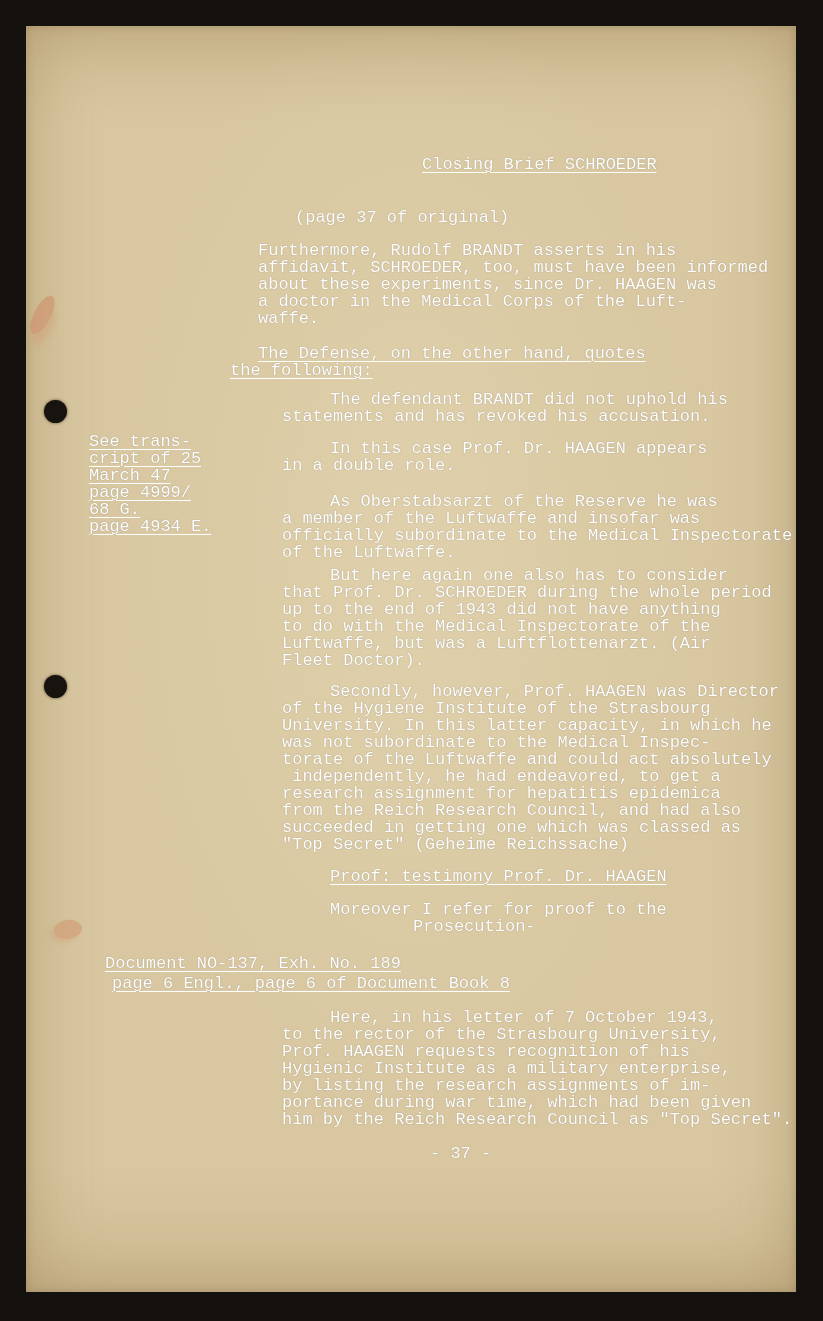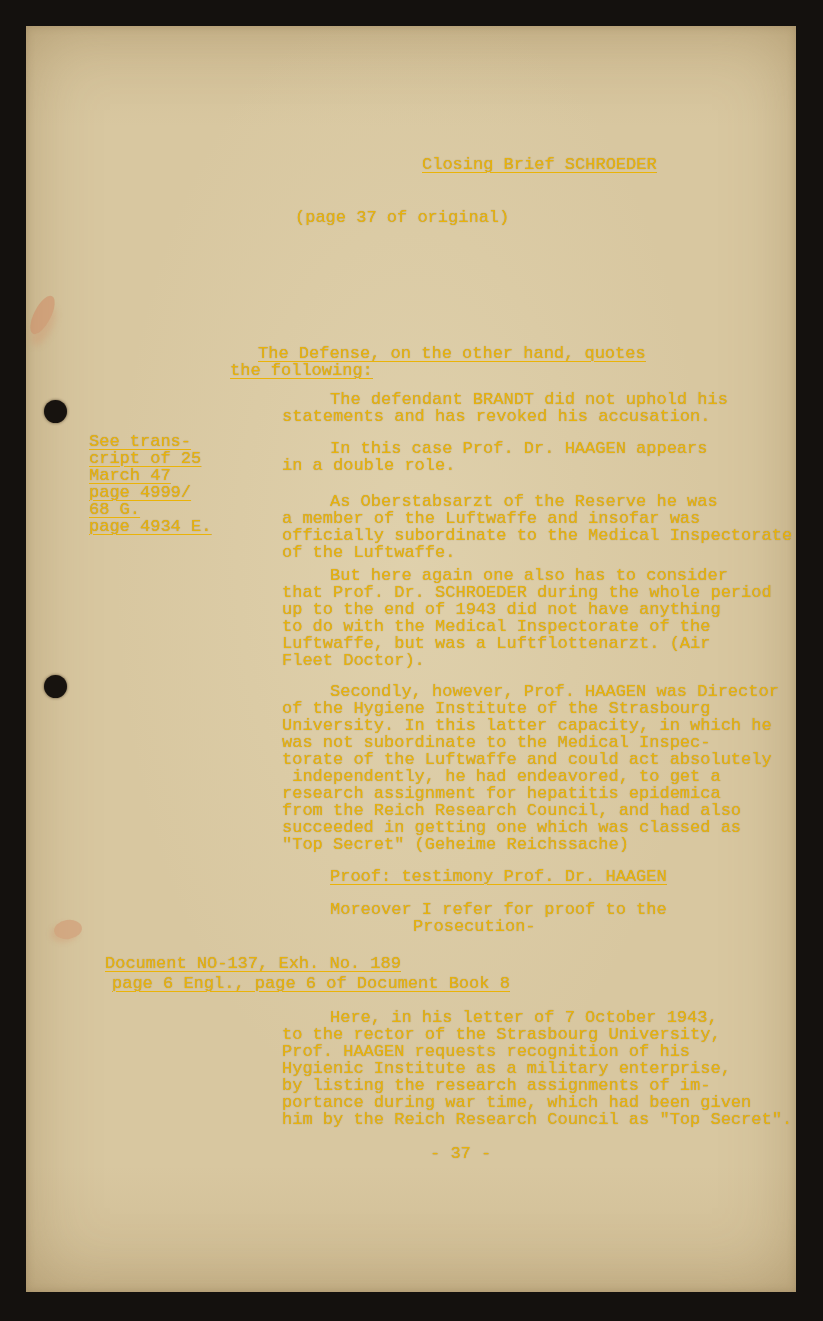--- a/index.html
+++ b/index.html
@@ -19,21 +19,21 @@
       linear-gradient(180deg, rgba(150,118,70,0.10) 0%, rgba(150,118,70,0) 8%, rgba(150,118,70,0) 90%, rgba(150,118,70,0.14) 100%);
     box-shadow:
       inset 0 0 70px rgba(125,97,52,0.35),
       inset 0 0 8px rgba(90,70,40,0.25);
   }
   .tw{
     position:absolute;
     font-family:"Liberation Mono","DejaVu Sans Mono",monospace;
     font-size:17px;
     line-height:17px;
-    color:#eab308;
+    color:#ffffff;
     white-space:pre-wrap;
     text-shadow:0 0 1px rgba(69,62,49,0.5);
   }
   .ind{text-indent:48px;margin-left:24px;}
   .ind-sm{text-indent:28px;}
   .u{text-decoration:underline;text-underline-offset:3px;text-decoration-thickness:1.3px;}
   .hole{
     position:absolute;
     width:23px;height:23px;
     border-radius:50%;
@@ -67,20 +67,25 @@
   <div class="stain s1"></div>
   <div class="stain s2"></div>
 
   <div class="hole" style="left:44px;top:400px;"></div>
   <div class="hole" style="left:44px;top:675px;"></div>
 
   <div class="tw u" style="left:422px;top:156px;">Closing Brief SCHROEDER</div>
 
   <div class="tw" style="left:295px;top:209px;">(page 37 of original)</div>
 
+  <div class="tw" style="left:258px;top:242px;">Furthermore, Rudolf BRANDT asserts in his
+affidavit, SCHROEDER, too, must have been informed
+about these experiments, since Dr. HAAGEN was
+a doctor in the Medical Corps of the Luft-
+waffe.</div>
 
   <div class="tw u ind-sm" style="left:230px;top:345px;width:440px;">The Defense, on the other hand, quotes
 the following:</div>
 
   <div class="tw ind" style="left:258px;top:391px;">The defendant BRANDT did not uphold his
 statements and has revoked his accusation.</div>
 
   <div class="tw u" style="left:89px;top:433px;">See trans-
 cript of 25
 March 47

